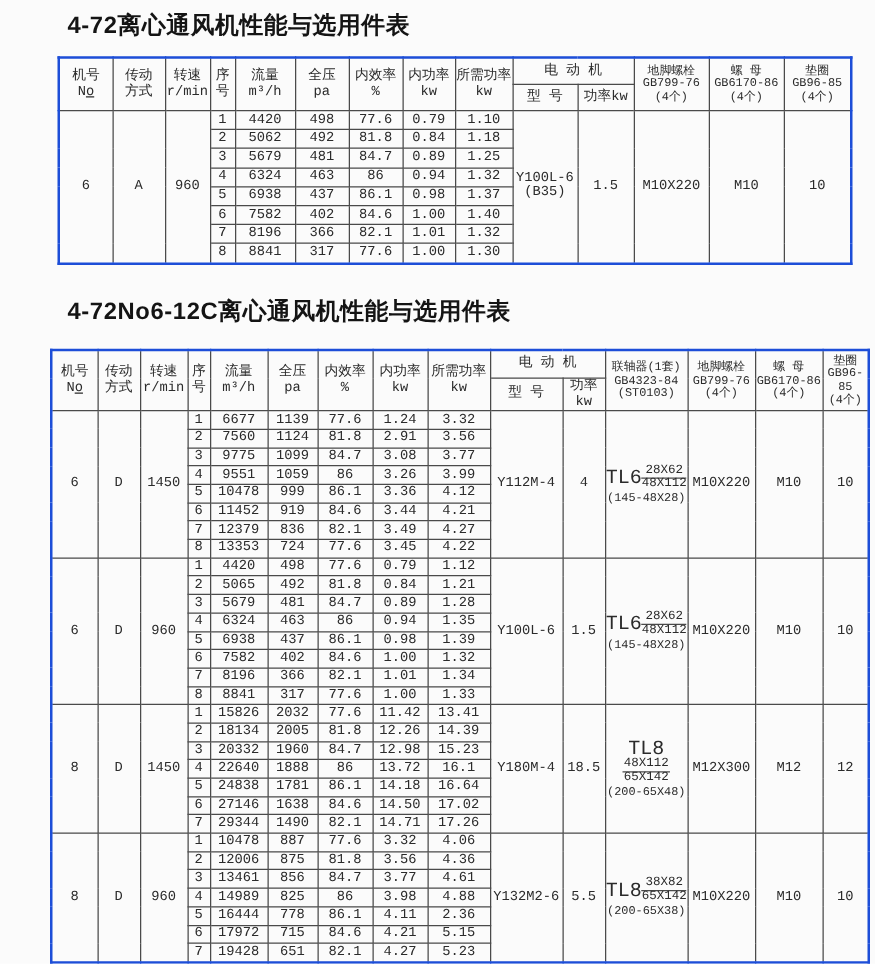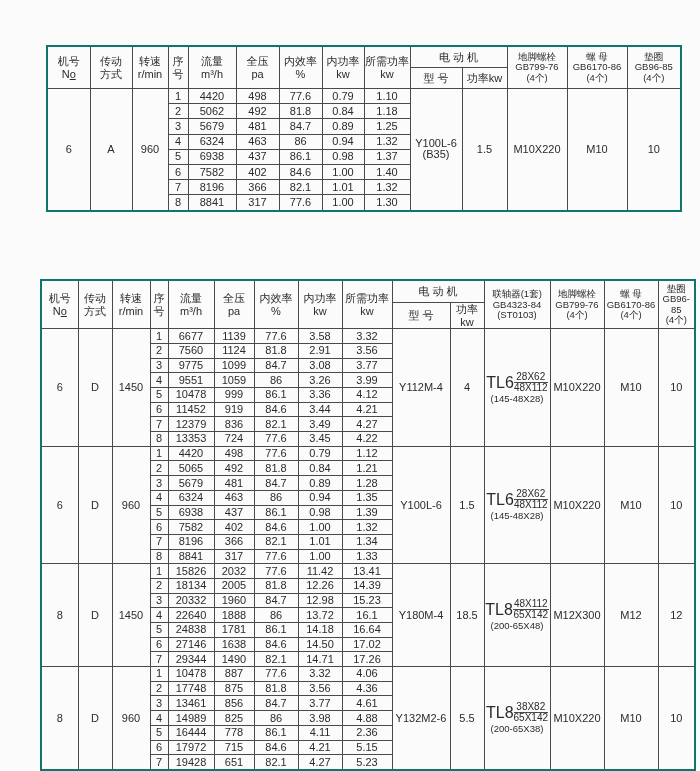--- a/index.html
+++ b/index.html
@@ -19,21 +19,22 @@
     letter-spacing:0.5px;
     white-space:nowrap;
   }
   #title1{left:54px;top:7px;}
   #title2{left:54px;top:236px;}
 
   table.spec{
     position:absolute;
     border-collapse:collapse;
     table-layout:fixed;
-    border:2px solid #0f766e;
+    border:2px solid #1d4ed8;
+    font-family:Liberation Mono, monospace;
   }
   #table1{left:46px;top:45px;width:634px;}
   #table2{left:40px;top:279px;width:654px;}
 
   .spec th,.spec td{
     border:1px solid #4a4a4a;
     text-align:center;
     vertical-align:middle;
     padding:0;
     overflow:hidden;
@@ -56,20 +57,21 @@
   .cpre{font-size:16px;vertical-align:middle;}
   .cfrac{display:inline-block;vertical-align:middle;text-align:center;font-size:10px;}
   .cnum{display:block;border-bottom:1px solid #4a4a4a;padding:0 1px;}
   .cden{display:block;}
   .cnote{font-size:9.5px;margin-top:1px;}
 </style>
 </head>
 <body>
 
 <div class="page">
+  <div class="doc-title" id="title1">4-72离心通风机性能与选用件表</div>
 
   <table class="spec" id="table1">
       <colgroup>
         <col style="width: 43px;">
         <col style="width: 42px;">
         <col style="width: 36px;">
         <col style="width: 20px;">
         <col style="width: 48px;">
         <col style="width: 43px;">
         <col style="width: 43px;">
@@ -171,20 +173,21 @@
           <td>8</td>
           <td>8841</td>
           <td>317</td>
           <td>77.6</td>
           <td>1.00</td>
           <td>1.30</td>
         </tr>
       </tbody>
     </table>
 
+  <div class="doc-title" id="title2">4-72No6-12C离心通风机性能与选用件表</div>
 
   <table class="spec" id="table2">
       <colgroup>
         <col style="width: 37px;">
         <col style="width: 34px;">
         <col style="width: 38px;">
         <col style="width: 18px;">
         <col style="width: 46px;">
         <col style="width: 40px;">
         <col style="width: 44px;">
@@ -221,21 +224,21 @@
       </thead>
       <tbody>
         <tr>
           <td rowspan="8" class="merged">6</td>
           <td rowspan="8" class="merged">D</td>
           <td rowspan="8" class="merged">1450</td>
           <td>1</td>
           <td>6677</td>
           <td>1139</td>
           <td>77.6</td>
-          <td>3.58</td>
+          <td>1.24</td>
           <td>3.32</td>
           <td rowspan="8" class="merged">Y112M-4</td>
           <td rowspan="8" class="merged">4</td>
           <td rowspan="8" class="merged coupling-cell">
             <div><span class="cpre">TL6</span><span class="cfrac"><span class="cnum">28X62</span><span class="cden">48X112</span></span></div>
             <div class="cnote">(145-48X28)</div>
           </td>
           <td rowspan="8" class="merged">M10X220</td>
           <td rowspan="8" class="merged">M10</td>
           <td rowspan="8" class="merged">10</td>
@@ -461,21 +464,21 @@
           <td rowspan="7" class="merged coupling-cell">
             <div><span class="cpre">TL8</span><span class="cfrac"><span class="cnum">38X82</span><span class="cden">65X142</span></span></div>
             <div class="cnote">(200-65X38)</div>
           </td>
           <td rowspan="7" class="merged">M10X220</td>
           <td rowspan="7" class="merged">M10</td>
           <td rowspan="7" class="merged">10</td>
         </tr>
         <tr>
           <td>2</td>
-          <td>17748</td>
+          <td>12006</td>
           <td>875</td>
           <td>81.8</td>
           <td>3.56</td>
           <td>4.36</td>
         </tr>
         <tr>
           <td>3</td>
           <td>13461</td>
           <td>856</td>
           <td>84.7</td>

